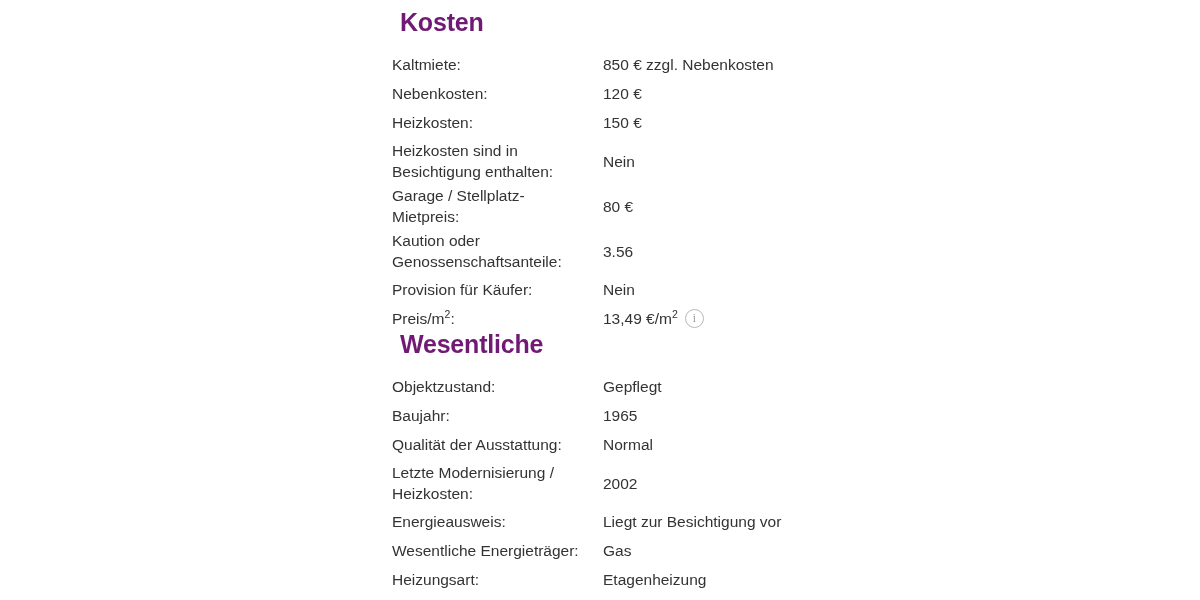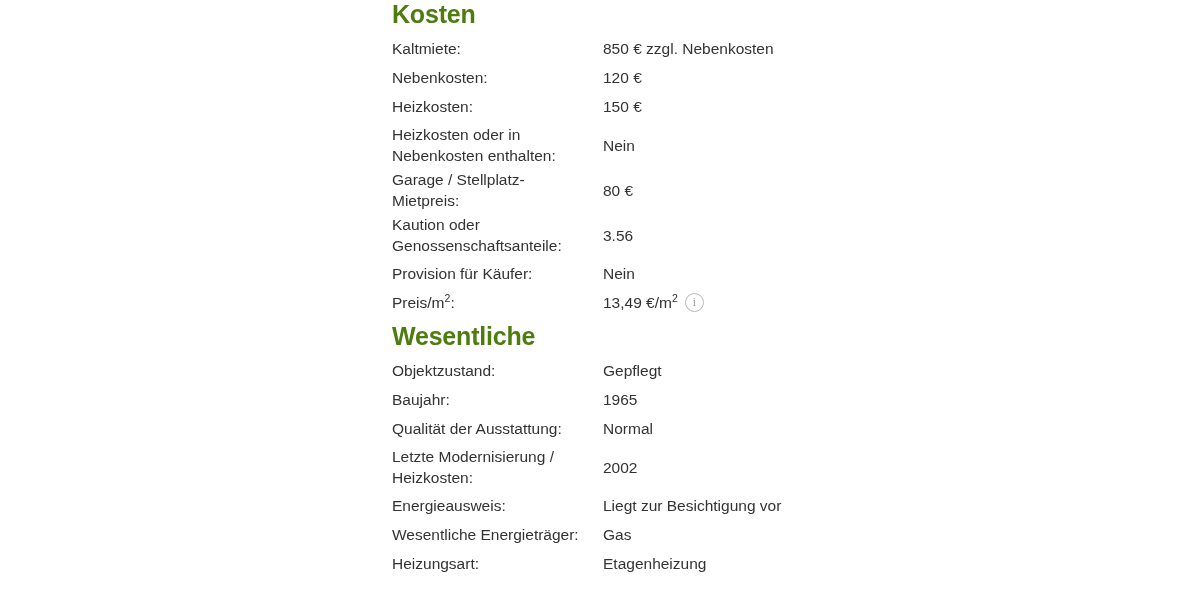--- a/index.html
+++ b/index.html
@@ -28,24 +28,24 @@
     left: 392px;
     width: 760px;
   }
 
   #section-kosten { top: 0px; }
   #section-bausubstanz { top: 322px; }
 
   .section-title {
     font-size: 25px;
     font-weight: bold;
-    color: #4d7c0f;
+    color: #701a75;
     letter-spacing: -0.2px;
     line-height: 28px;
-    margin: 0;
+    margin: 8px;
     padding: 0;
     height: 34px;
   }
 
   .spec-list {
     list-style: none;
     margin: 0;
     padding: 0;
   }
 
@@ -125,21 +125,21 @@
             <span>120 €</span>
           </div>
         </li>
         <li class="spec-row">
           <div class="spec-label">Heizkosten:</div>
           <div class="spec-value">
             <span>150 €</span>
           </div>
         </li>
         <li class="spec-row two-line">
-          <div class="spec-label">Heizkosten oder in Nebenkosten enthalten:</div>
+          <div class="spec-label">Heizkosten sind in Besichtigung enthalten:</div>
           <div class="spec-value">
             <span>Nein</span>
           </div>
         </li>
         <li class="spec-row">
           <div class="spec-label">Garage / Stellplatz-Mietpreis:</div>
           <div class="spec-value">
             <span>80 €</span>
           </div>
         </li>

